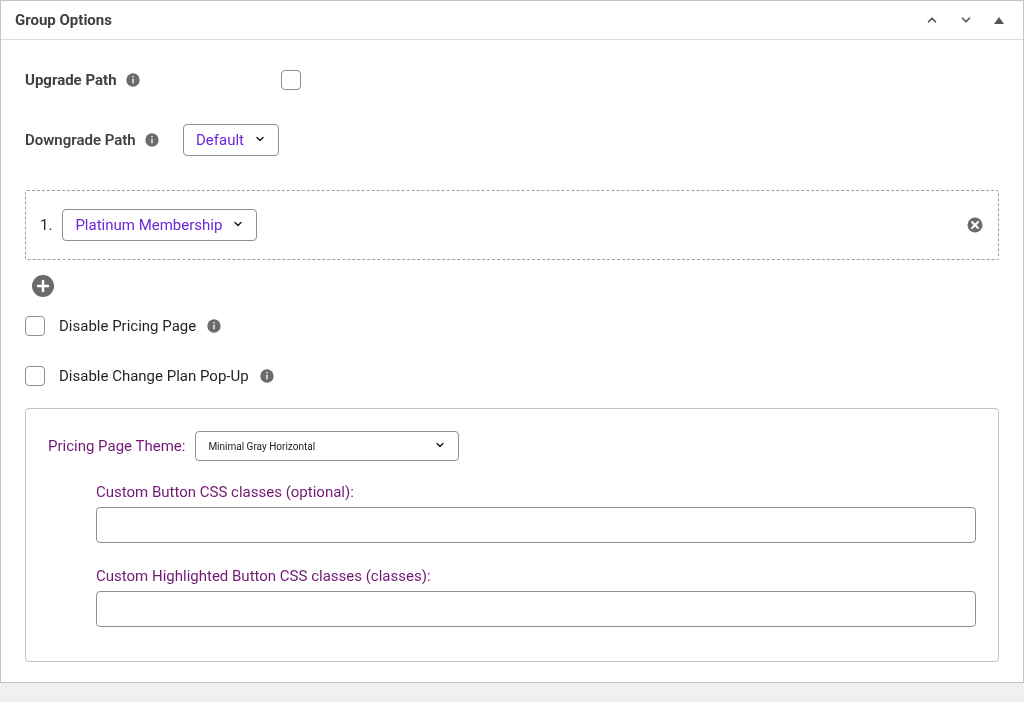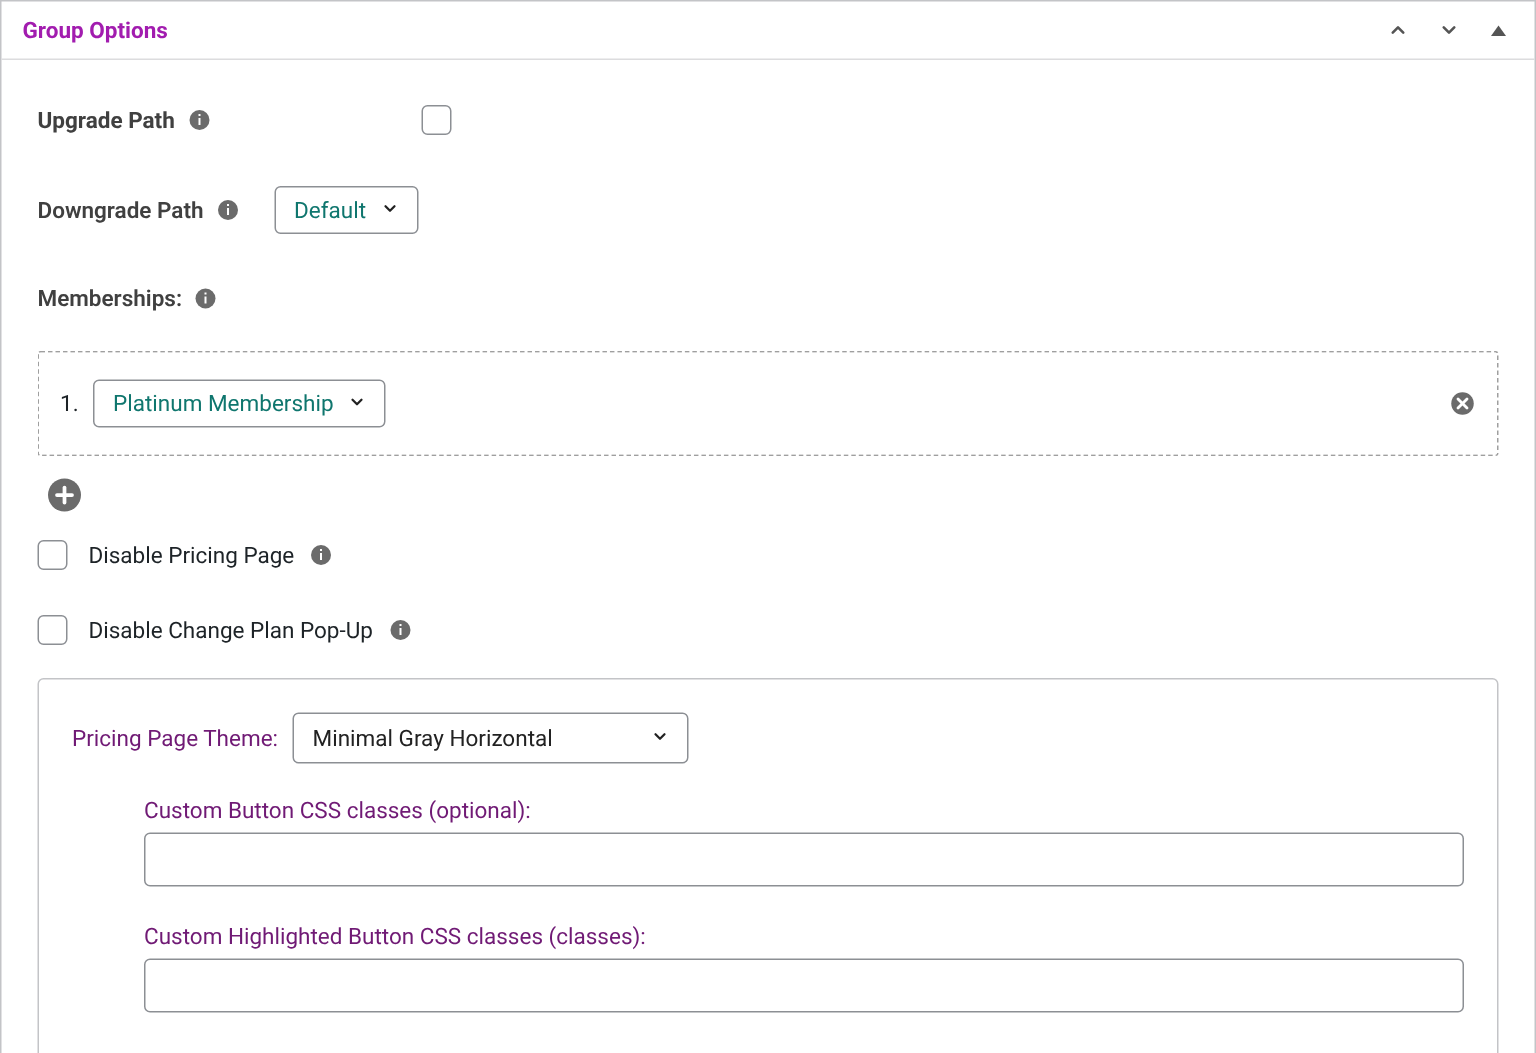--- a/index.html
+++ b/index.html
@@ -19,21 +19,21 @@
   .panel-header {
     display: flex;
     align-items: center;
     justify-content: space-between;
     padding: 10px 14px;
     border-bottom: 1px solid #dcdcde;
   }
   .panel-title {
     font-size: 15px;
     font-weight: 700;
-    color: #a21caf;
+    color: #404040;
   }
   .panel-header-controls {
     display: flex;
     align-items: center;
     gap: 12px;
   }
   .chevron-btn {
     color: #555;
     cursor: pointer;
     font-size: 14px;
@@ -79,21 +79,21 @@
   }
   .select {
     display: inline-flex;
     align-items: center;
     gap: 10px;
     padding: 6px 12px;
     border: 1px solid #8c8f94;
     border-radius: 4px;
     background: #fff;
     font-size: 15px;
-    color: #0f766e;
+    color: #6d28d9;
     cursor: pointer;
   }
   .select .chev {
     color: #222;
   }
   .memberships-section { margin-bottom: 18px; }
   .membership-box {
     border: 1px dashed #9f9f9f;
     border-radius: 2px;
     padding: 18px 14px;
@@ -154,21 +154,21 @@
   }
   .select-wide {
     display: inline-flex;
     align-items: center;
     justify-content: space-between;
     width: 264px;
     padding: 7px 12px;
     border: 1px solid #8c8f94;
     border-radius: 4px;
     background: #fff;
-    font-size: 15px;
+    font-size: 10px;
     color: #222;
     cursor: pointer;
   }
   .text-input {
     display: block;
     width: 100%;
     border: 1px solid #8c8f94;
     border-radius: 4px;
     height: 36px;
     padding: 6px 10px;
@@ -234,30 +234,20 @@
         <span>Default</span>
         <span class="chev">
           <svg width="12" height="12" viewBox="0 0 24 24" fill="none" stroke="currentColor" stroke-width="3" stroke-linecap="round" stroke-linejoin="round">
               <polyline points="6 9 12 15 18 9"></polyline>
             </svg>
         </span>
       </div>
     </div>
 
     <div class="memberships-section">
-      <div class="field-label normal" style="margin-bottom:26px">
-        <span>Memberships:</span>
-        <span class="info-icon">
-          <svg viewBox="0 0 24 24" fill="currentColor">
-              <circle cx="12" cy="12" r="10"></circle>
-              <rect x="11" y="10" width="2" height="7" fill="#fff"></rect>
-              <rect x="11" y="6" width="2" height="2" fill="#fff"></rect>
-            </svg>
-        </span>
-      </div>
 
       <div class="membership-box">
         <div class="membership-left">
           <span class="ord-num">1.</span>
           <div class="select">
             <span>Platinum Membership</span>
             <span class="chev">
               <svg width="12" height="12" viewBox="0 0 24 24" fill="none" stroke="currentColor" stroke-width="3" stroke-linecap="round" stroke-linejoin="round">
                   <polyline points="6 9 12 15 18 9"></polyline>
                 </svg>

